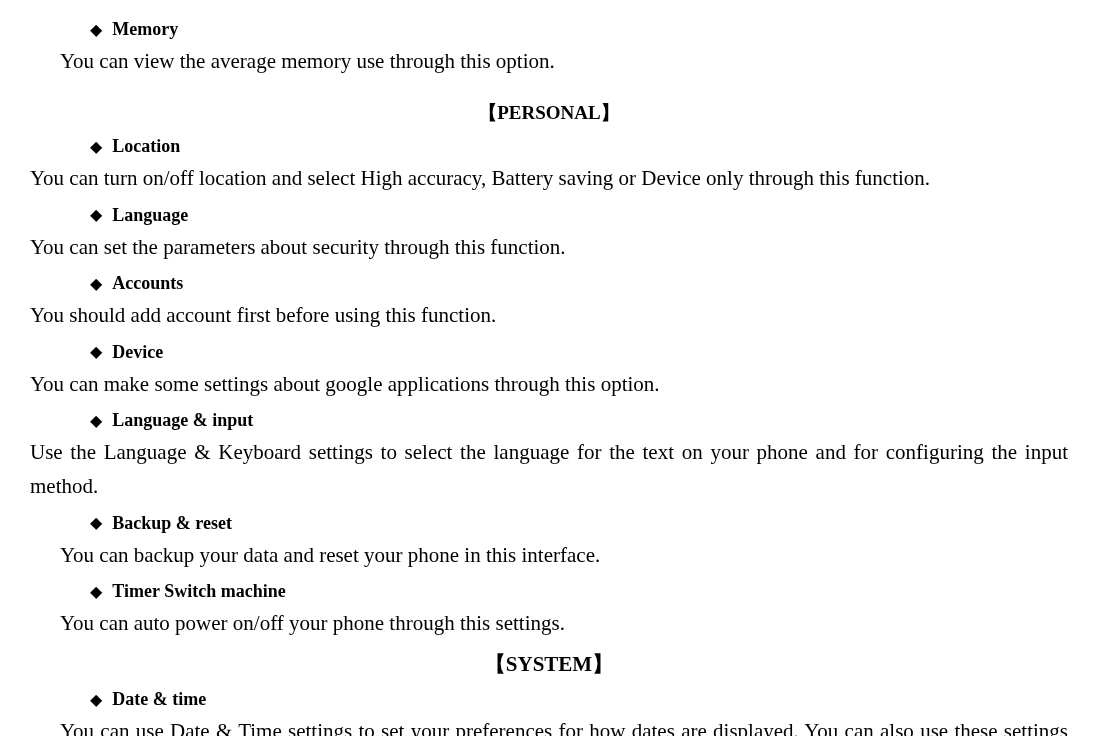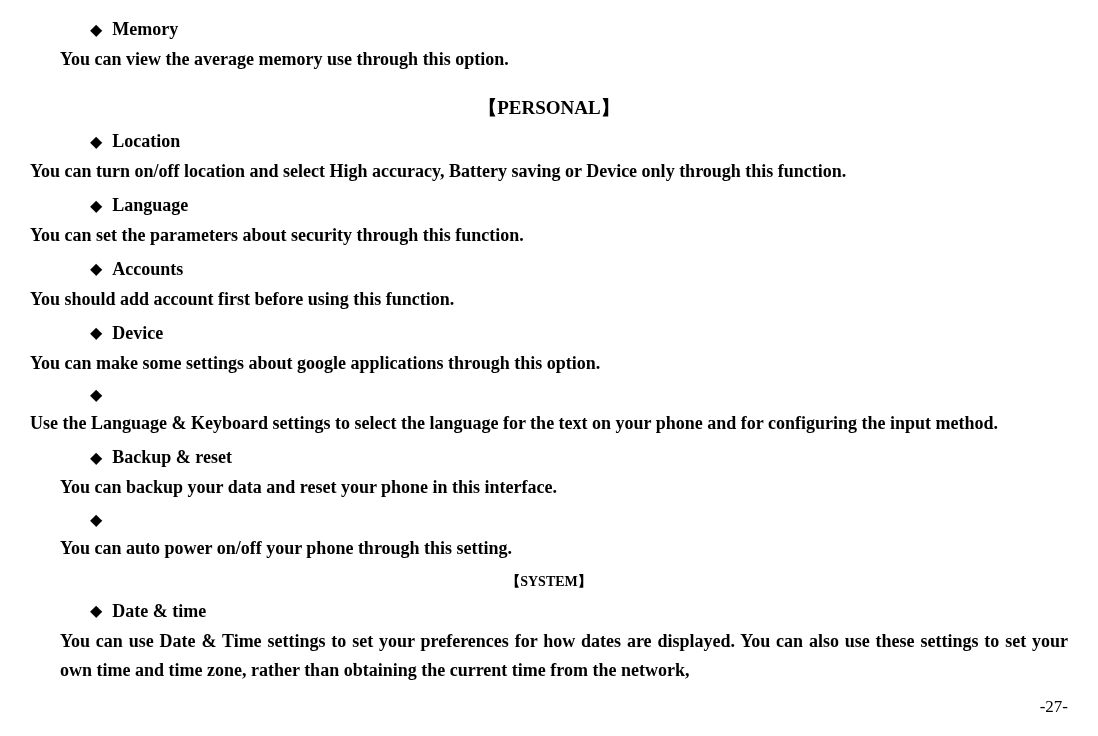--- a/index.html
+++ b/index.html
@@ -26,34 +26,33 @@
       color: #000;
       font-size: 16px;
       margin-right: 10px;
     }
     .section-title {
       font-weight: bold;
       font-size: 18px;
     }
     .section-body {
       margin: 2px 0 4px 0;
-      font-size: 18px;
+      font-size: 21px;
       line-height: 1.6;
       text-align: justify;
-      font-weight: bold;
     }
     .personal-header {
       font-weight: bold;
       font-size: 19px;
       text-align: center;
       margin: 20px 0 4px 0;
     }
     .system-header {
       font-weight: bold;
-      font-size: 14px;
+      font-size: 21px;
       text-align: center;
       margin: 8px 0 4px 0;
     }
     .page-number {
       text-align: right;
       margin-top: 10px;
       font-size: 17px;
     }
     .indent-body {
       margin-left: 30px;
@@ -90,33 +89,35 @@
 <div class="section-body">You should add account first before using this function.</div>
 
 <div class="section-header">
   <span class="diamond">◆</span>
   <span class="section-title">Device</span>
 </div>
 <div class="section-body">You can make some settings about google applications through this option.</div>
 
 <div class="section-header">
   <span class="diamond">◆</span>
+  <span class="section-title">Language &amp; input</span>
 </div>
 <div class="section-body">Use the Language &amp; Keyboard settings to select the language for the text on your phone and for configuring the input method.</div>
 
 <div class="section-header">
   <span class="diamond">◆</span>
   <span class="section-title">Backup &amp; reset</span>
 </div>
 <div class="section-body indent-body">You can backup your data and reset your phone in this interface.</div>
 
 <div class="section-header">
   <span class="diamond">◆</span>
+  <span class="section-title">Timer Switch machine</span>
 </div>
-<div class="section-body indent-body">You can auto power on/off your phone through this setting.</div>
+<div class="section-body indent-body">You can auto power on/off your phone through this settings.</div>
 
 <div class="system-header">【SYSTEM】</div>
 
 <div class="section-header">
   <span class="diamond">◆</span>
   <span class="section-title">Date &amp; time</span>
 </div>
 <div class="section-body indent-body">You can use Date &amp; Time settings to set your preferences for how dates are displayed. You can also use these settings to set your own time and time zone, rather than obtaining the current time from the network,</div>
 
 <div class="page-number">-27-</div>

